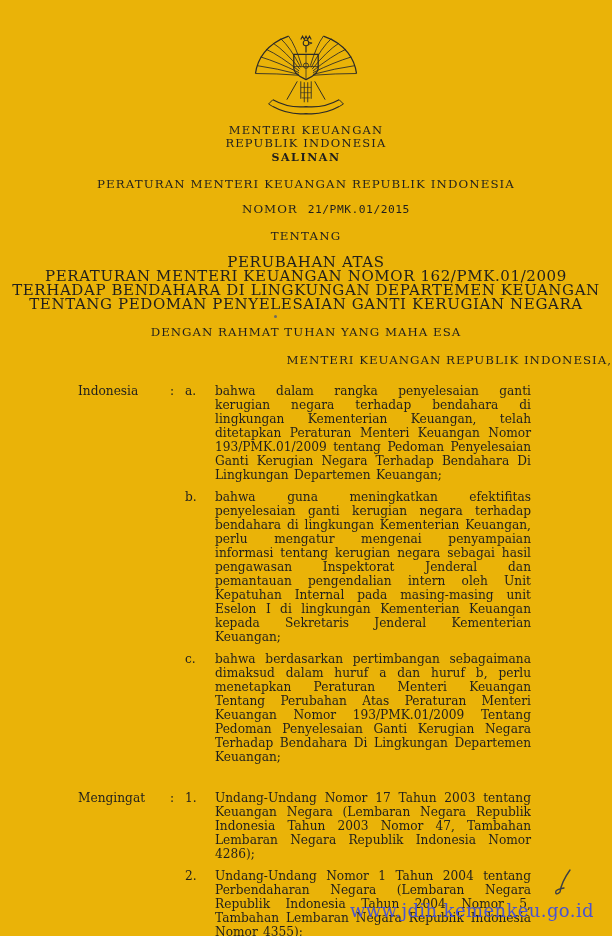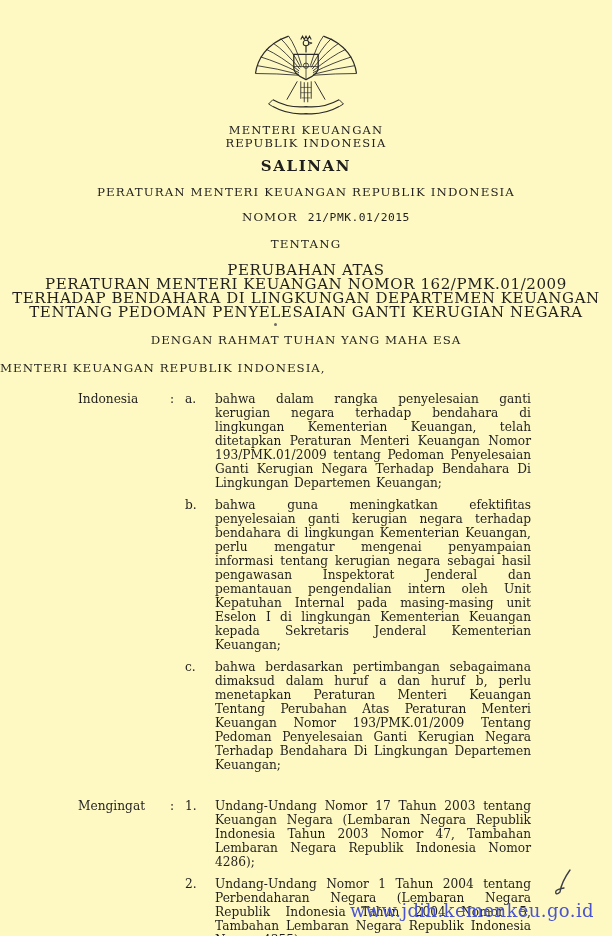--- a/index.html
+++ b/index.html
@@ -5,21 +5,21 @@
   html, body {
     margin: 0;
     padding: 0;
     background: #ffffff;
   }
   .page {
     position: relative;
     width: 612px;
     height: 936px;
     margin: 0 auto;
-    background: #fef9c3;
+    background: #eab308;
     color: #201f1d;
     font-family: "DejaVu Serif", "Liberation Serif", serif;
     overflow: hidden;
   }
 
   
   .emblem-wrap {
     padding-top: 33px;
     display: flex;
     justify-content: center;
@@ -29,24 +29,24 @@
   .letterhead-1, .letterhead-2 {
     text-align: center;
     font-size: 11.5px;
     line-height: 13px;
     letter-spacing: 1.2px;
     color: #222120;
   }
   .letterhead-1 { margin-top: 3px; }
 
   .salinan {
-    margin-top: 9px;
+    margin-top: 1px;
     text-align: center;
     font-weight: bold;
-    font-size: 15px;
+    font-size: 11px;
     line-height: 14px;
     letter-spacing: 1.6px;
   }
 
   .reg-title {
     margin-top: 12px;
     text-align: center;
     font-size: 11.8px;
     line-height: 14px;
     letter-spacing: 1.1px;
@@ -94,21 +94,21 @@
   .invocation {
     margin-top: 7px;
     text-align: center;
     font-size: 11.8px;
     line-height: 14px;
     letter-spacing: 1px;
   }
 
   .authority {
     margin-top: 14px;
-    text-align: left;
+    text-align: right;
     font-size: 11.8px;
     line-height: 14px;
     letter-spacing: 1px;
   }
 
   
   .clause {
     display: flex;
     margin: 0 0 0 78px;
     width: 454px;

